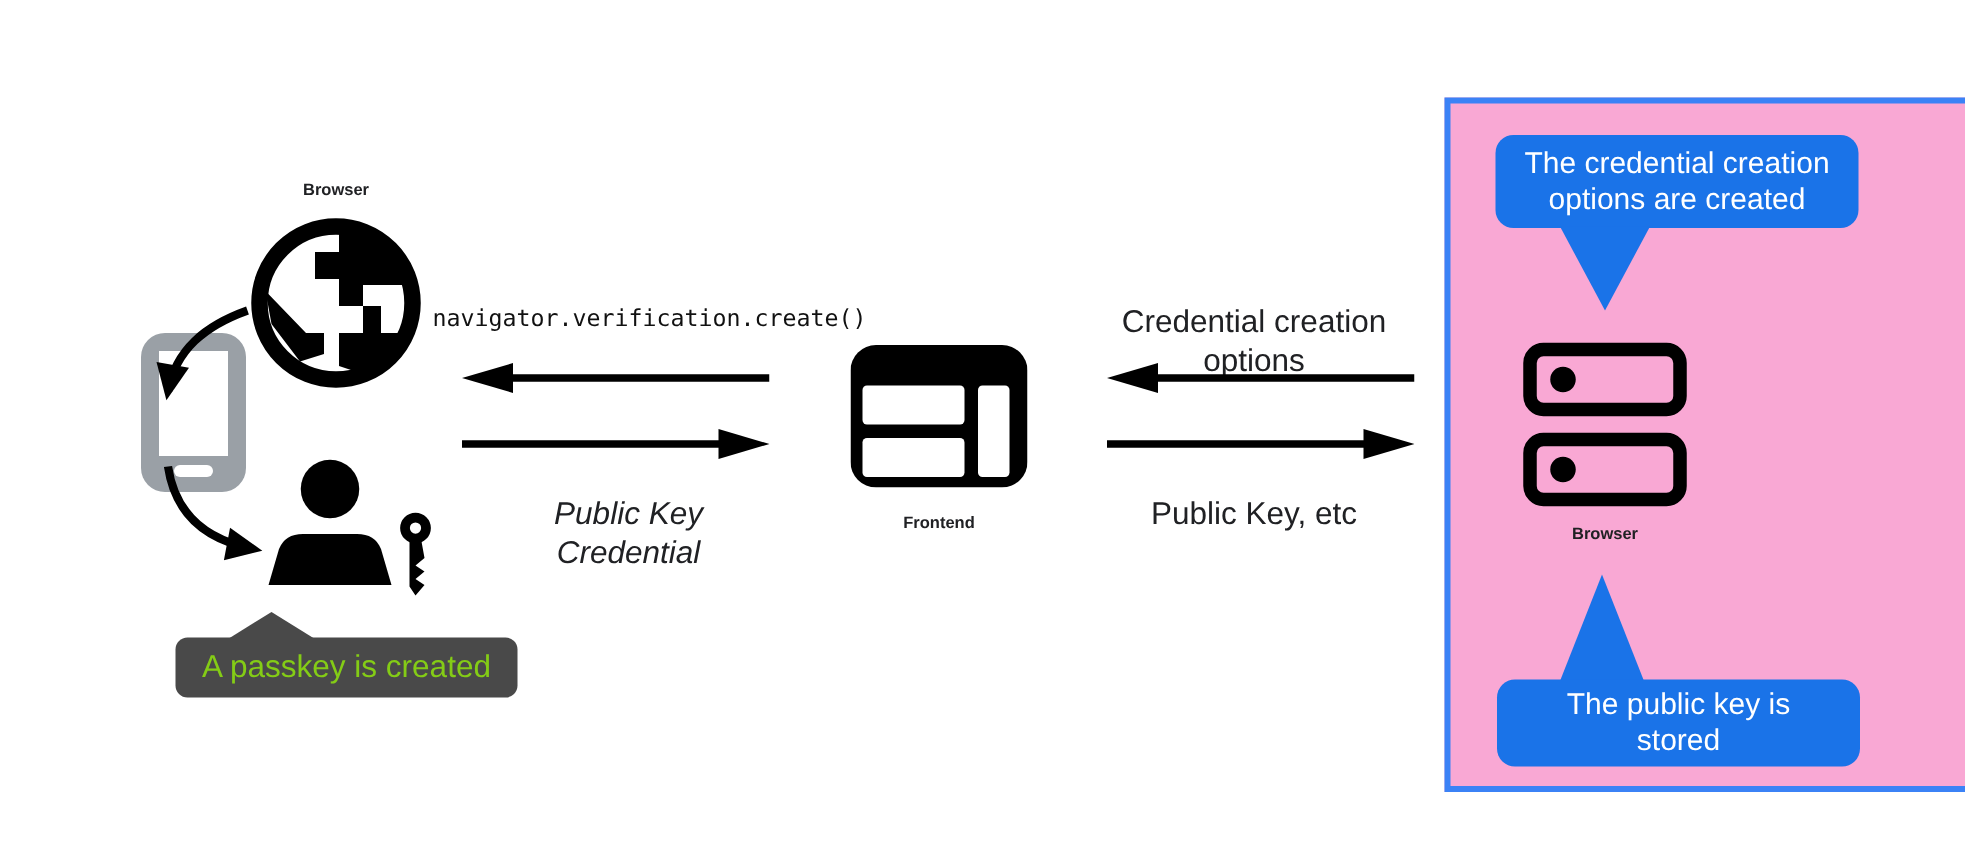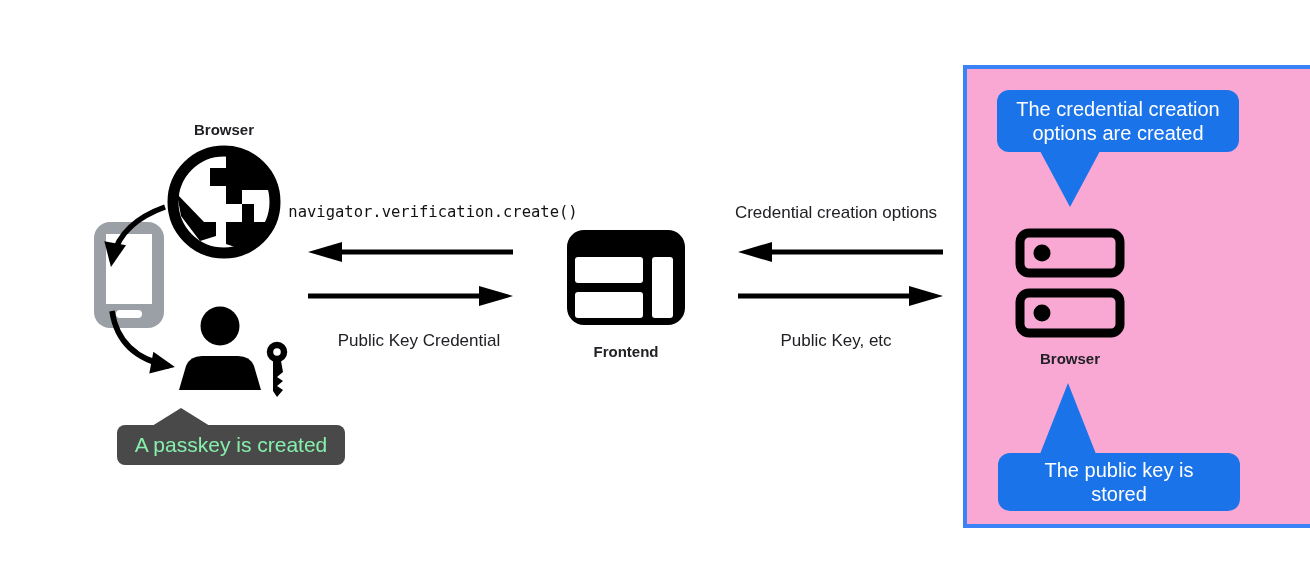--- a/index.html
+++ b/index.html
@@ -1,27 +1,27 @@
 <!DOCTYPE html>
 <html><head>
 <meta charset="utf-8">
 <style>
   html,body{margin:0;padding:0;background:#fff;}
   .canvas{
     position:relative;width:1310px;height:568px;background:#ffffff;overflow:hidden;
     font-family:"Liberation Sans",sans-serif;color:#202124;
   }
   .abs{position:absolute;}
-  .txt{font-size:17px;text-align:center;color:#202124;line-height:1.25;}
-  .bold-label{font-size:15px;font-weight:bold;text-align:center;color:#202124;}
+  .txt{font-size:21px;text-align:center;color:#202124;line-height:1.25;}
+  .bold-label{font-size:11px;font-weight:bold;text-align:center;color:#202124;}
   .code{font-family:"DejaVu Sans Mono",monospace;font-size:15.5px;text-align:center;color:#111;}
   
   .tooltip-dark{
     position:absolute;left:117px;top:425px;width:228px;height:40px;
-    background:#494949;border-radius:8px;color:#86efac;font-size:21px;
+    background:#494949;border-radius:8px;color:#84cc16;font-size:21px;
     display:flex;align-items:center;justify-content:center;
   }
   .tooltip-dark .tri-up{
     position:absolute;top:-17px;left:35px;width:0;height:0;
     border-left:29px solid transparent;border-right:29px solid transparent;
     border-bottom:18px solid #494949;
   }
   
   .panel{
     position:absolute;left:963px;top:65px;width:357px;height:463px;
@@ -93,21 +93,21 @@
   <svg class="abs" style="left:308px;top:241px;" width="205" height="22" viewBox="0 0 205 22">
     <line x1="32" y1="11" x2="205" y2="11" stroke="#000" stroke-width="5"></line>
     <polygon points="0,11 34,1 34,21" fill="#000"></polygon>
   </svg>
 
   <svg class="abs" style="left:308px;top:285px;" width="205" height="22" viewBox="0 0 205 22">
     <line x1="0" y1="11" x2="173" y2="11" stroke="#000" stroke-width="5"></line>
     <polygon points="205,11 171,1 171,21" fill="#000"></polygon>
   </svg>
 
-  <div class="abs txt" style="left:319px;top:330px;width:200px;">Public Key Credential</div>
+  <div class="abs txt" style="left:319px;top:330px;width:200px;font-style:italic;">Public Key Credential</div>
 
   <svg class="abs" style="left:567px;top:230px;" width="118" height="95" viewBox="0 0 118 95">
     <rect x="0" y="0" width="118" height="95" rx="17" fill="#000"></rect>
     <rect x="8" y="27" width="68" height="26" rx="3" fill="#fff"></rect>
     <rect x="8" y="62" width="68" height="26" rx="3" fill="#fff"></rect>
     <rect x="85" y="27" width="21" height="61" rx="3" fill="#fff"></rect>
   </svg>
 
   <div class="abs bold-label" style="left:566px;top:343px;width:120px;">Frontend</div>
 

